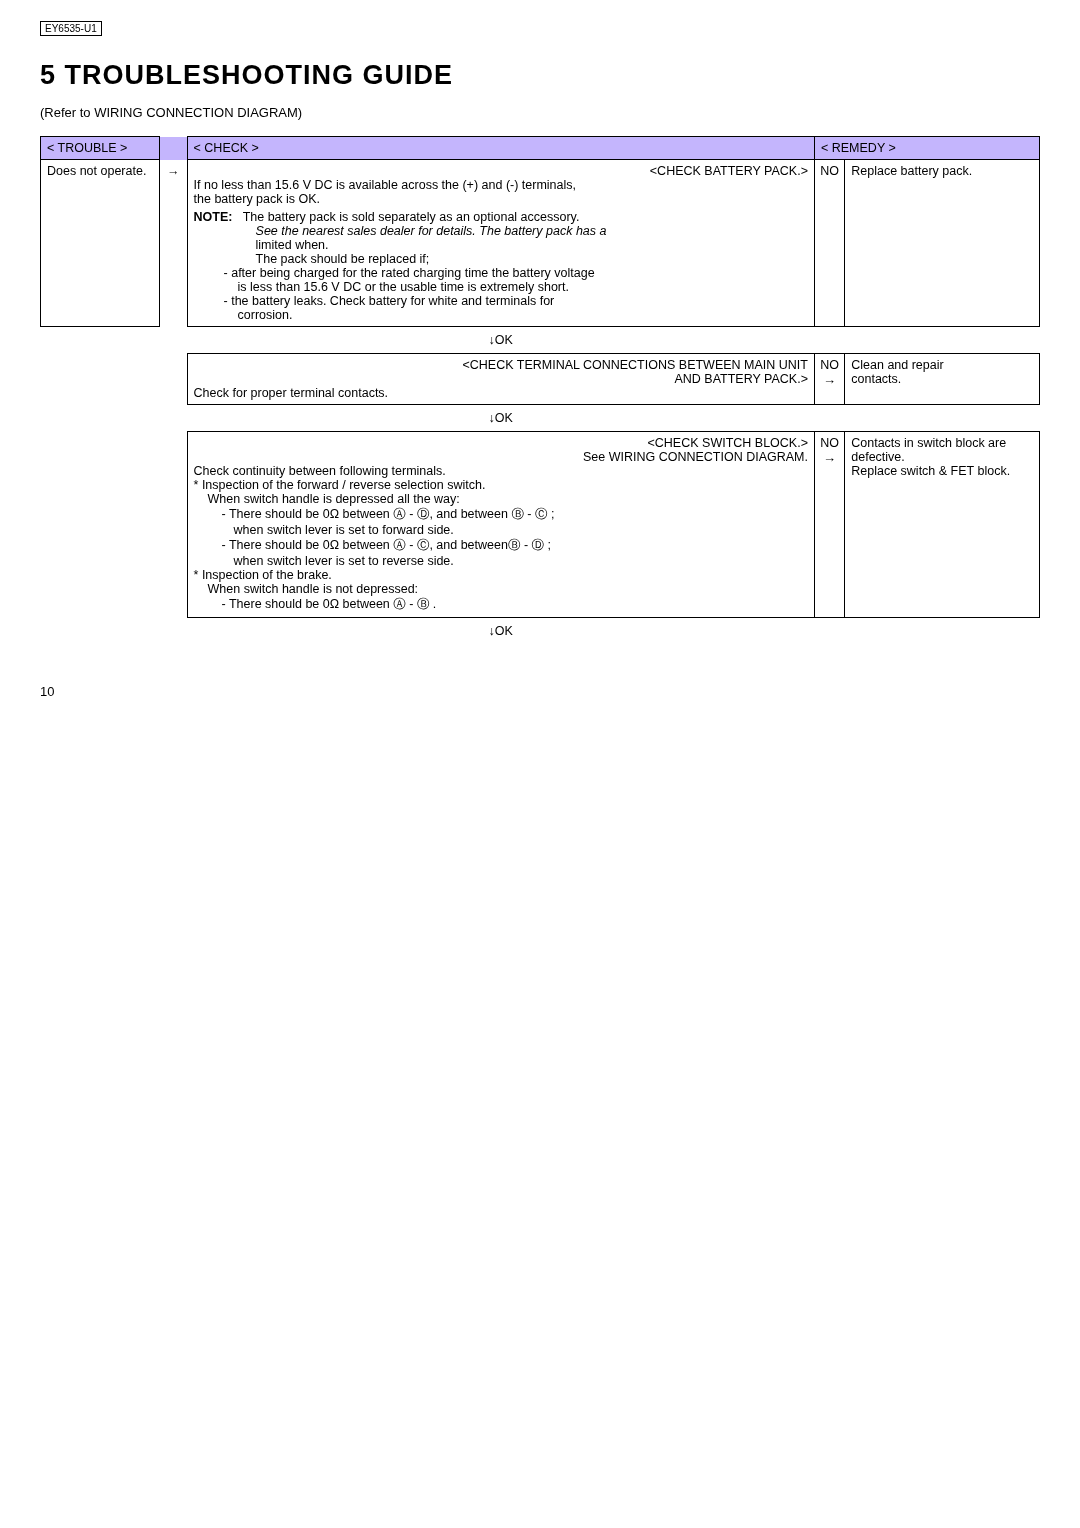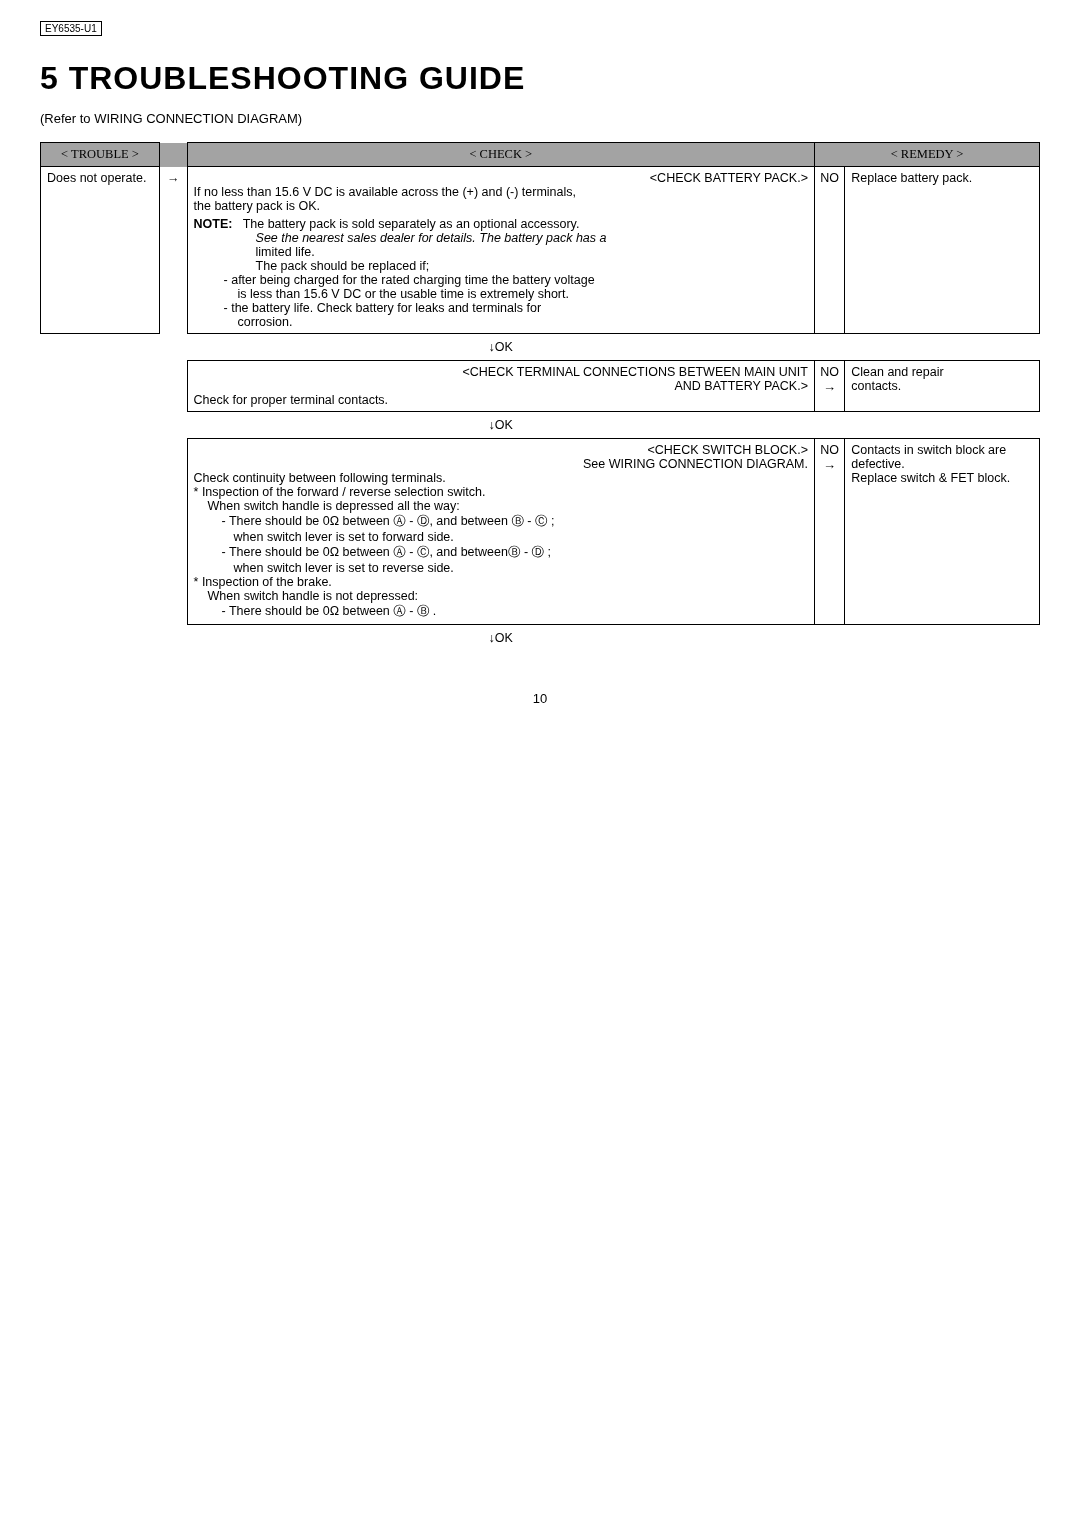--- a/index.html
+++ b/index.html
@@ -13,21 +13,21 @@
       padding: 20px 40px 40px 40px;
     }
     .model-number {
       border: 1px solid #000;
       font-size: 10px;
       padding: 1px 4px;
       display: inline-block;
       margin-bottom: 24px;
     }
     .page-title {
-      font-size: 32px;
+      font-size: 27px;
       font-weight: bold;
       margin-bottom: 14px;
       letter-spacing: 1px;
     }
     .subtitle {
       font-size: 13px;
       margin-bottom: 16px;
     }
     
     .main-table {
@@ -36,32 +36,31 @@
       margin-bottom: 0;
     }
     .main-table td, .main-table th {
       border: 1px solid #000;
       vertical-align: top;
       padding: 4px 6px;
       font-size: 12.5px;
     }
     .header-row th {
       font-weight: normal;
-      text-align: center;
+      text-align: left;
       font-size: 12.5px;
-      background: #a3a3a3;
-      font-family: Liberation Serif, serif;
+      background: #c4b5fd;
     }
     .arrow-col { width: 22px; border: none !important; background: #fff !important; text-align: center; vertical-align: middle; font-size: 13px; }
 
     .check-title { text-align: right; font-weight: normal; }
     .note-label { font-weight: bold; }
     .no-border { border: none !important; }
     .page-number {
-      text-align: center;
+      text-align: left;
       margin-top: 40px;
       font-size: 13px;
     }
   </style>
 </head>
 <body>
 
 
 
 <div class="model-number">EY6535-U1</div>
@@ -92,25 +91,25 @@
       <td>Does not operate.</td>
       <td class="arrow-col">→</td>
       <td>
         <div class="check-title">&lt;CHECK BATTERY PACK.&gt;</div>
         <div>If no less than 15.6 V DC is available across the (+) and (-) terminals,</div>
         <div>the battery pack is OK.</div>
         <div style="margin-top:4px;">
           <span class="note-label">NOTE:</span>&nbsp;&nbsp; The battery pack is sold separately as an optional accessory.
         </div>
         <div style="padding-left:62px;font-style:italic;">See the nearest sales dealer for details. The battery pack has a</div>
-        <div style="padding-left:62px;">limited life.</div>
+        <div style="padding-left:62px;">limited when.</div>
         <div style="padding-left:62px;">The pack should be replaced if;</div>
         <div style="padding-left:30px;">- after being charged for the rated charging time the battery voltage</div>
         <div style="padding-left:44px;">is less than 15.6 V DC or the usable time is extremely short.</div>
-        <div style="padding-left:30px;">- the battery life. Check battery for leaks and terminals for</div>
+        <div style="padding-left:30px;">- the battery leaks. Check battery for white and terminals for</div>
         <div style="padding-left:44px;">corrosion.</div>
       </td>
       <td style="text-align:center; border-left:1px solid #000; border-top:1px solid #000; border-right:none; border-bottom:1px solid #000; vertical-align:top; padding:4px 2px;">NO</td>
       <td>Replace battery pack.</td>
     </tr>
 
     <tr>
       <td style="border:none;"></td>
       <td style="border:none;"></td>
       <td style="border:none; text-align:center; padding:6px 0;">↓OK</td>

